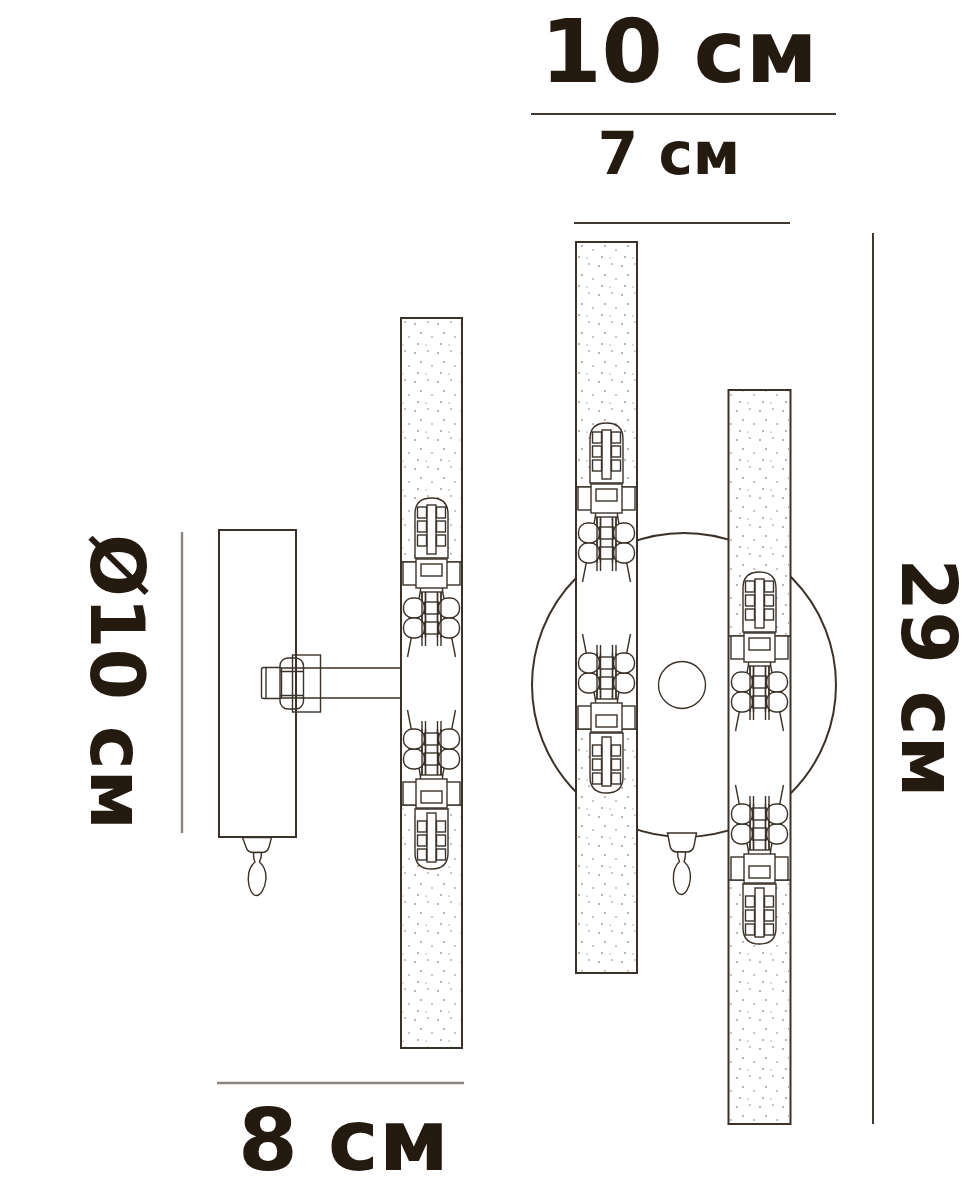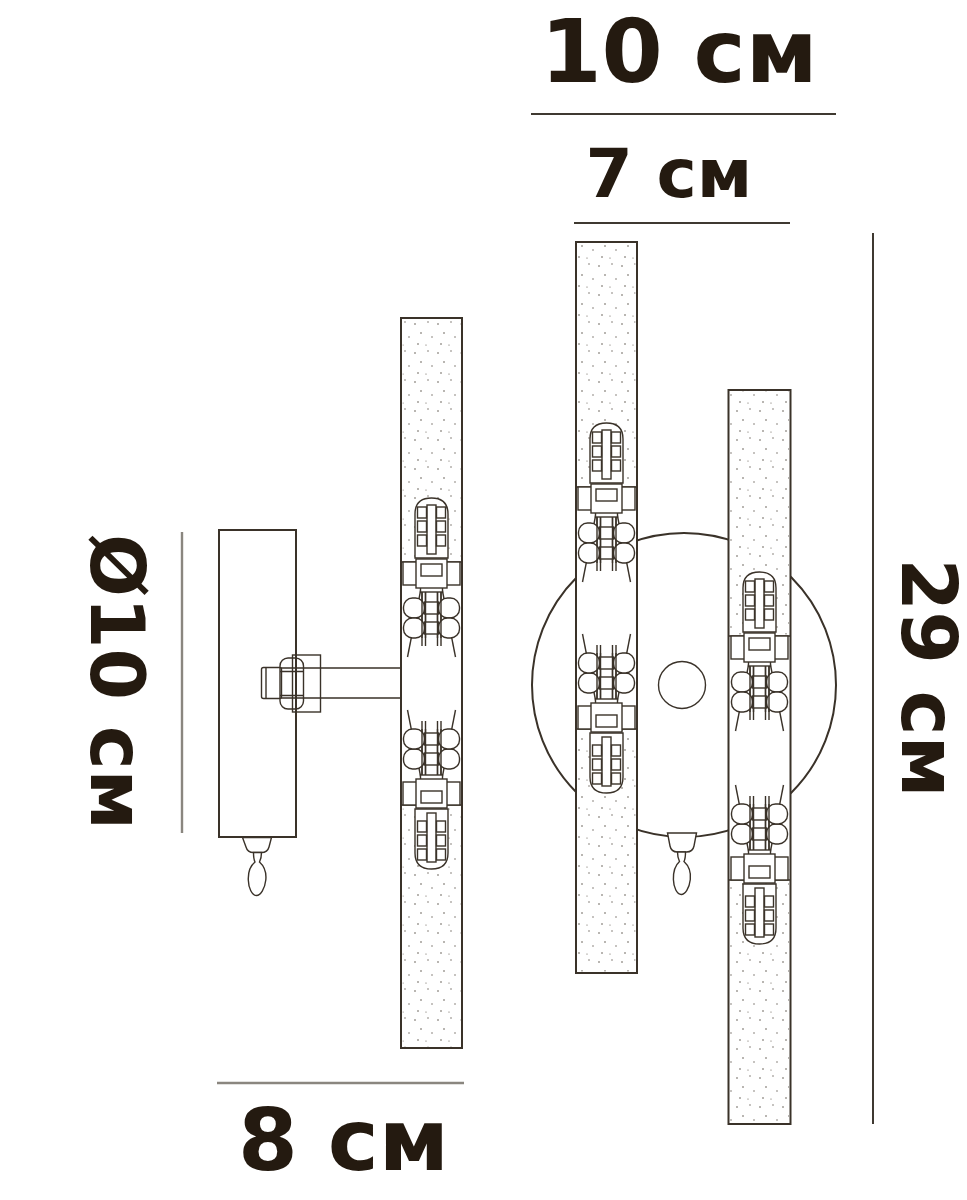--- a/index.html
+++ b/index.html
@@ -6,21 +6,21 @@
   .canvas{position:relative;width:967px;height:1200px;background:#ffffff;overflow:hidden;
           font-family:"DejaVu Sans","Liberation Sans",sans-serif;margin-left:44px;}
   svg{position:absolute;left:0;top:0;}
   .ln  {fill:none;stroke:#3a3229;stroke-width:1.4;}
   .wln {fill:#ffffff;stroke:#3a3229;stroke-width:1.4;}
   .wln2{fill:#ffffff;stroke:#3a3229;stroke-width:2;}
   .dl  {fill:none;stroke:#3f3931;stroke-width:2;}
   .dl2 {fill:none;stroke:#8a867f;stroke-width:2.4;}
   .dim{position:absolute;font-weight:bold;color:#241a10;text-align:center;white-space:nowrap;}
   .dim-10 {left:460px;top:2px;   width:350px;font-size:88px;line-height:100px;}
-  .dim-7  {left:450px;top:124px; width:350px;font-size:68px;line-height:100px;}
+  .dim-7  {left:450px;top:104px; width:350px;font-size:58px;line-height:100px;}
   .dim-8  {left:127px;top:1090px;width:345px;font-size:86px;line-height:100px;}
   .dim-d10{left:-92px;top:632px; width:330px;height:100px;font-size:74px;line-height:100px;transform:rotate(90deg);}
   .dim-29 {left:734px;top:628px; width:300px;height:100px;font-size:76px;line-height:100px;transform:rotate(90deg);}
 </style>
 </head>
 <body>
 
 <div class="canvas">
 
   <svg width="967" height="1200" viewBox="0 0 967 1200">

